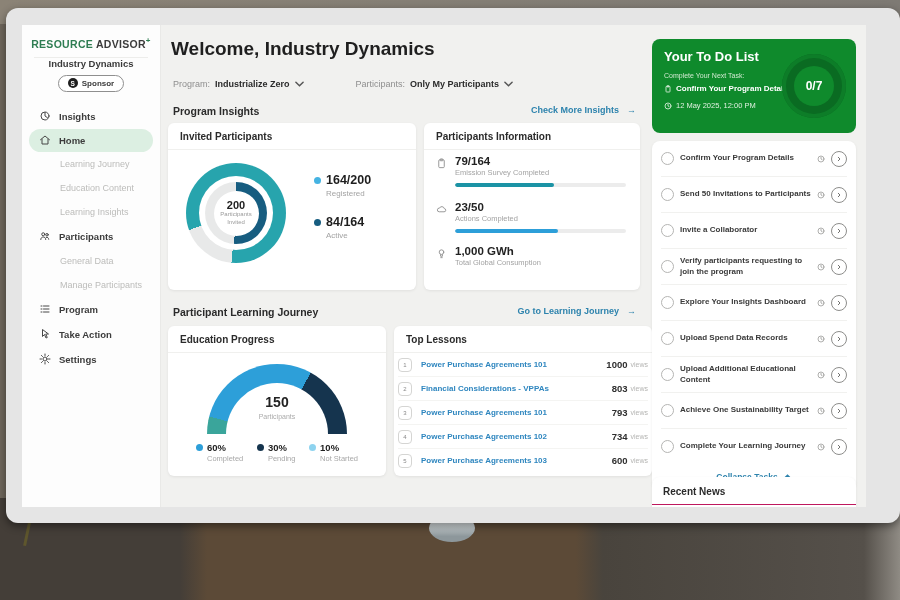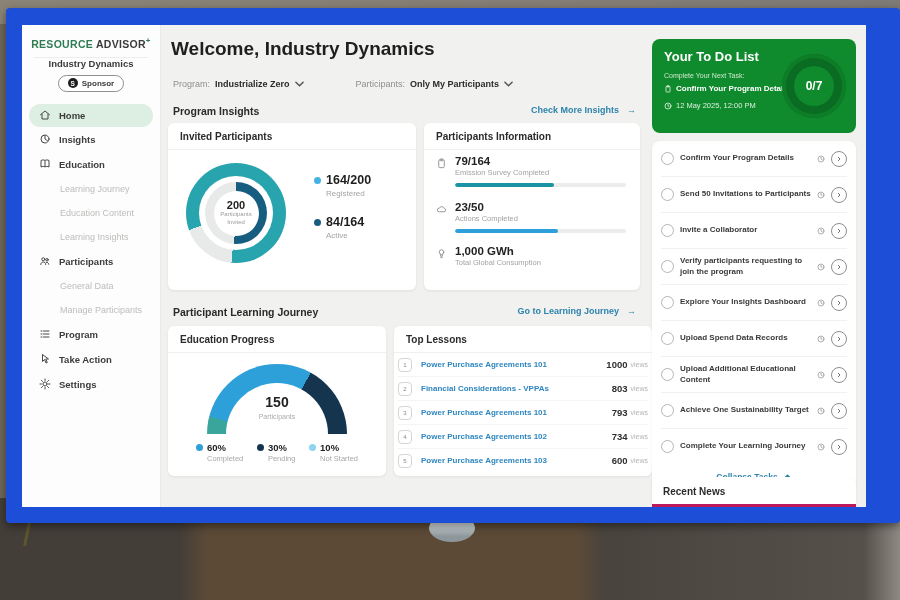--- a/index.html
+++ b/index.html
@@ -11,22 +11,22 @@
   .bg-top{position:absolute;left:0;top:0;width:900px;height:24px;
           background:linear-gradient(90deg,#8b8376,#7e7a74)}
   .bg-bottom{position:absolute;left:0;top:498px;width:900px;height:102px;
           background:linear-gradient(90deg,#443e38 0%,#443e38 20%,#5c4a37 23%,#5c4a37 64%,#49443d 67%,#55504a 96%,#8f8b84 100%)}
   .bg-left{position:absolute;left:0;top:0;width:10px;height:600px;background:#6f675c}
   .stand{position:absolute;left:429px;top:514px;width:46px;height:28px;border-radius:50%;
          background:linear-gradient(180deg,#eef3f4 20%,#8d979b 80%)}
   .plant{position:absolute;left:26px;top:518px;width:3px;height:28px;background:#5e562d;transform:rotate(12deg)}
 
   
-  .monitor{position:absolute;left:6px;top:8px;width:894px;height:515px;background:#1d4ed8;
-           border-radius:4px;box-shadow:0 3px 8px rgba(0,0,0,.45)}
+  .monitor{position:absolute;left:6px;top:8px;width:894px;height:515px;background:#e5e5e5;
+           border-radius:12px;box-shadow:0 3px 8px rgba(0,0,0,.45)}
   .screen{position:absolute;left:16px;top:17px;width:844px;height:482px;background:#f1f1ef;overflow:hidden}
 
   
   .sidebar{position:absolute;left:0;top:0;width:138px;height:482px;background:#fdfdfd;border-right:1px solid #e9e9e7}
   .logo{text-align:center;padding-top:11px;font-size:10.5px;font-weight:bold;letter-spacing:.3px;white-space:nowrap}
   .logo .p1{color:#2e7d52}.logo .p2{color:#3b3b3b}
   .logo .plus{color:#2e7d52;font-size:8px;vertical-align:super}
   .logo-div{margin:7px 12px 0;border-bottom:1px solid #ededeb}
   .org{text-align:center;font-size:9.5px;font-weight:bold;color:#3a3a3a}
   .sponsor{margin:6px auto 0;width:fit-content;display:flex;align-items:center;gap:4px;
@@ -132,21 +132,21 @@
   .todo-row{display:flex;align-items:center;gap:6px;border-bottom:1px solid #f1f1ef;min-height:31px;padding:2px 0;cursor:pointer}
   .todo-cb{width:11px;height:11px;border:1.2px solid #b5b5b3;border-radius:50%;flex:0 0 11px;background:#fff}
   .todo-label{flex:1;font-size:8px;font-weight:bold;color:#3a3a3a;line-height:1.35}
   .todo-clock{width:8px;height:8px;color:#9a9a98;flex:0 0 8px}
   .todo-chev{width:14px;height:14px;border:1.3px solid #8d8d8b;border-radius:50%;display:flex;align-items:center;
              justify-content:center;color:#5f5f5d;flex:0 0 14px;cursor:pointer}
   .collapse{display:flex;justify-content:center;align-items:center;gap:5px;height:26px;
             font-size:8.5px;font-weight:bold;color:#2d83ad;cursor:pointer}
   .rnews{position:absolute;left:0;top:452px;width:204px;height:60px;background:#fff;border-radius:8px;
          box-shadow:0 1px 3px rgba(0,0,0,.07)}
-  .rn-title{padding:9px 11px 7px;font-size:10px;font-weight:bold;color:#2b2b2b;border-bottom:6px solid #be185d}
+  .rn-title{padding:9px 11px 7px;font-size:10px;font-weight:bold;color:#2b2b2b;border-bottom:1px solid #be185d}
 </style>
 </head>
 <body>
 
 <div class="bg-left"></div>
 <div class="bg-top"></div>
 <div class="bg-bottom"></div>
 <div class="plant"></div>
 <div class="stand"></div>
 
@@ -159,39 +159,32 @@
       <span class="p2">ADVISOR</span><span class="plus">+</span>
     </div>
     <div class="logo-div"></div>
     <div class="org">Industry Dynamics</div>
     <div class="sponsor">
       <span class="sponsor-ico">S</span>
       <span class="sponsor-label">Sponsor</span>
     </div>
 
     <div class="nav">
-      <div class="nav-item active">
-        <svg class="nav-ico" viewBox="0 0 24 24" fill="none" stroke="currentColor" stroke-width="2" stroke-linecap="round" stroke-linejoin="round">
-              <path d="M3 11.5 12 4l9 7.5M6 10.5V20h12v-9.5"></path>
-            </svg>
-        <span>Home</span>
-      </div>
       <div class="nav-item">
         <svg class="nav-ico" viewBox="0 0 24 24" fill="none" stroke="currentColor" stroke-width="2" stroke-linecap="round">
               <circle cx="12" cy="12" r="8"></circle>
               <path d="M12 5v7l5 3.5"></path>
             </svg>
         <span>Insights</span>
       </div>
-      <div class="nav-item">
-        <svg class="nav-ico" viewBox="0 0 24 24" fill="none" stroke="currentColor" stroke-width="2" stroke-linejoin="round">
-              <path d="M4 5c3-1.5 6-1.5 8 0 2-1.5 5-1.5 8 0v13c-3-1.5-6-1.5-8 0-2-1.5-5-1.5-8 0Z"></path>
-              <path d="M12 5v13"></path>
-            </svg>
-        <span>Education</span>
+      <div class="nav-item active">
+        <svg class="nav-ico" viewBox="0 0 24 24" fill="none" stroke="currentColor" stroke-width="2" stroke-linecap="round" stroke-linejoin="round">
+              <path d="M3 11.5 12 4l9 7.5M6 10.5V20h12v-9.5"></path>
+            </svg>
+        <span>Home</span>
       </div>
       <div class="nav-sub">
         <span>Learning Journey</span>
       </div>
       <div class="nav-sub">
         <span>Education Content</span>
       </div>
       <div class="nav-sub">
         <span>Learning Insights</span>
       </div>

